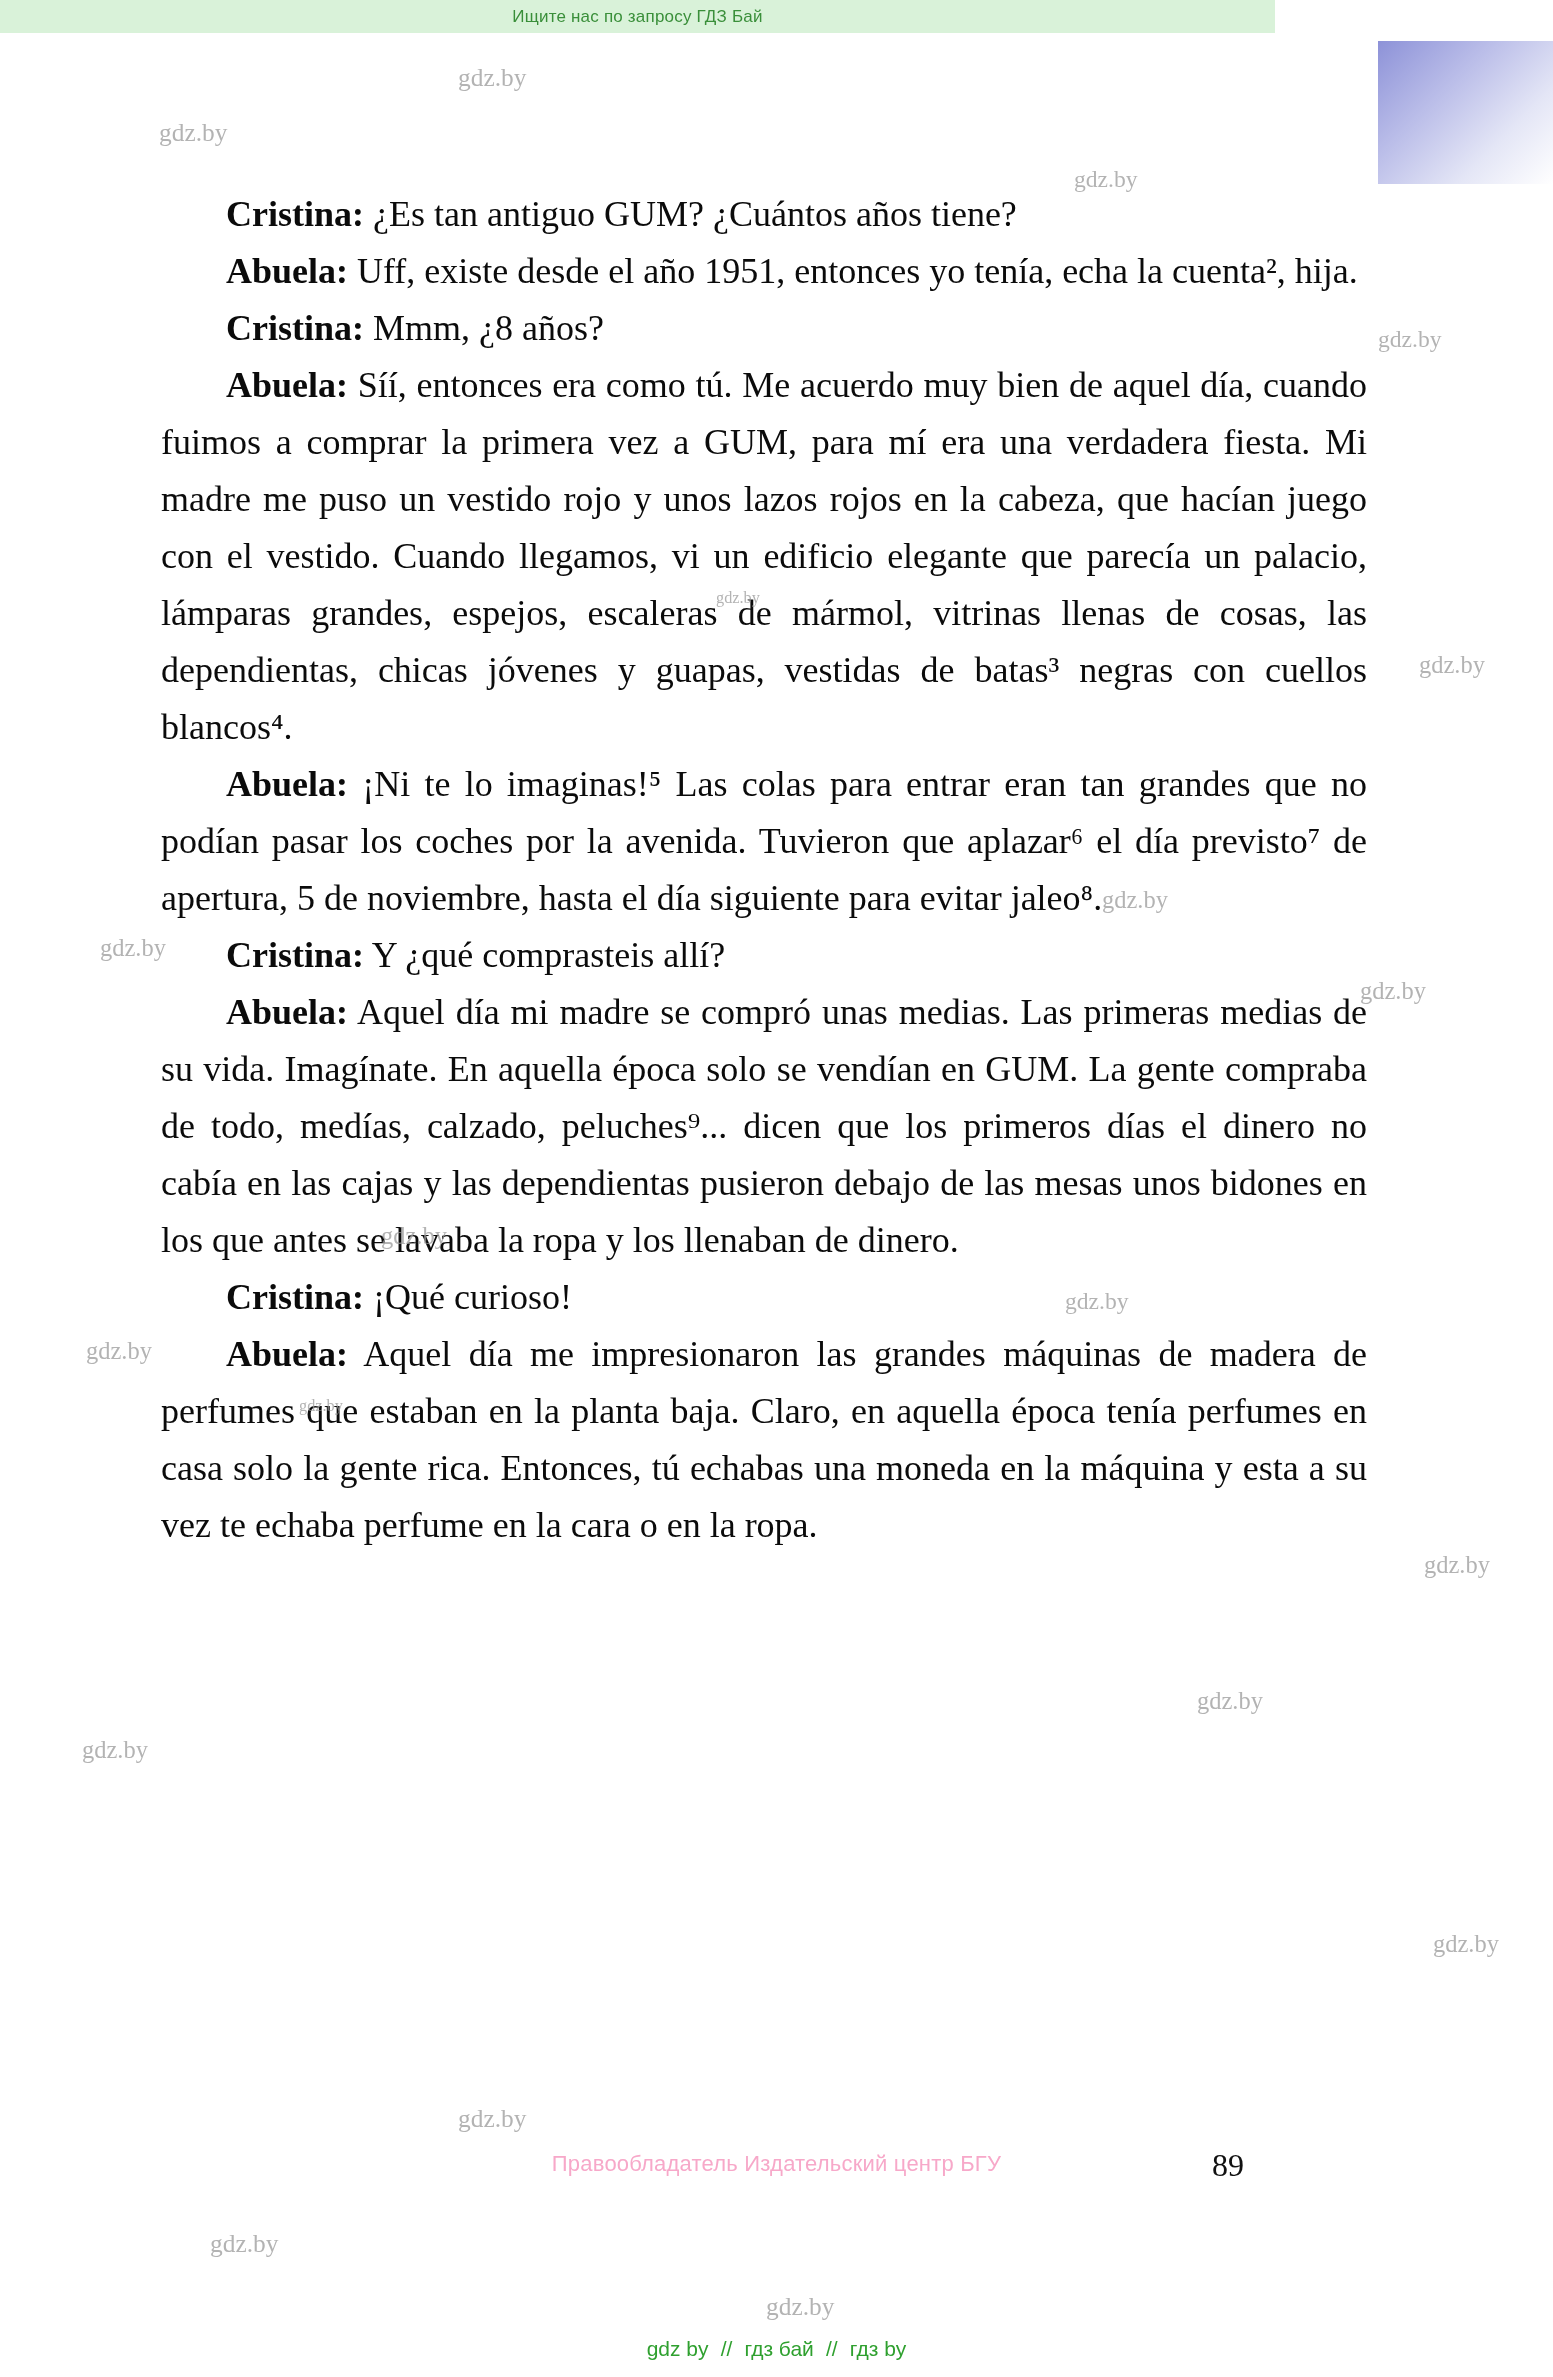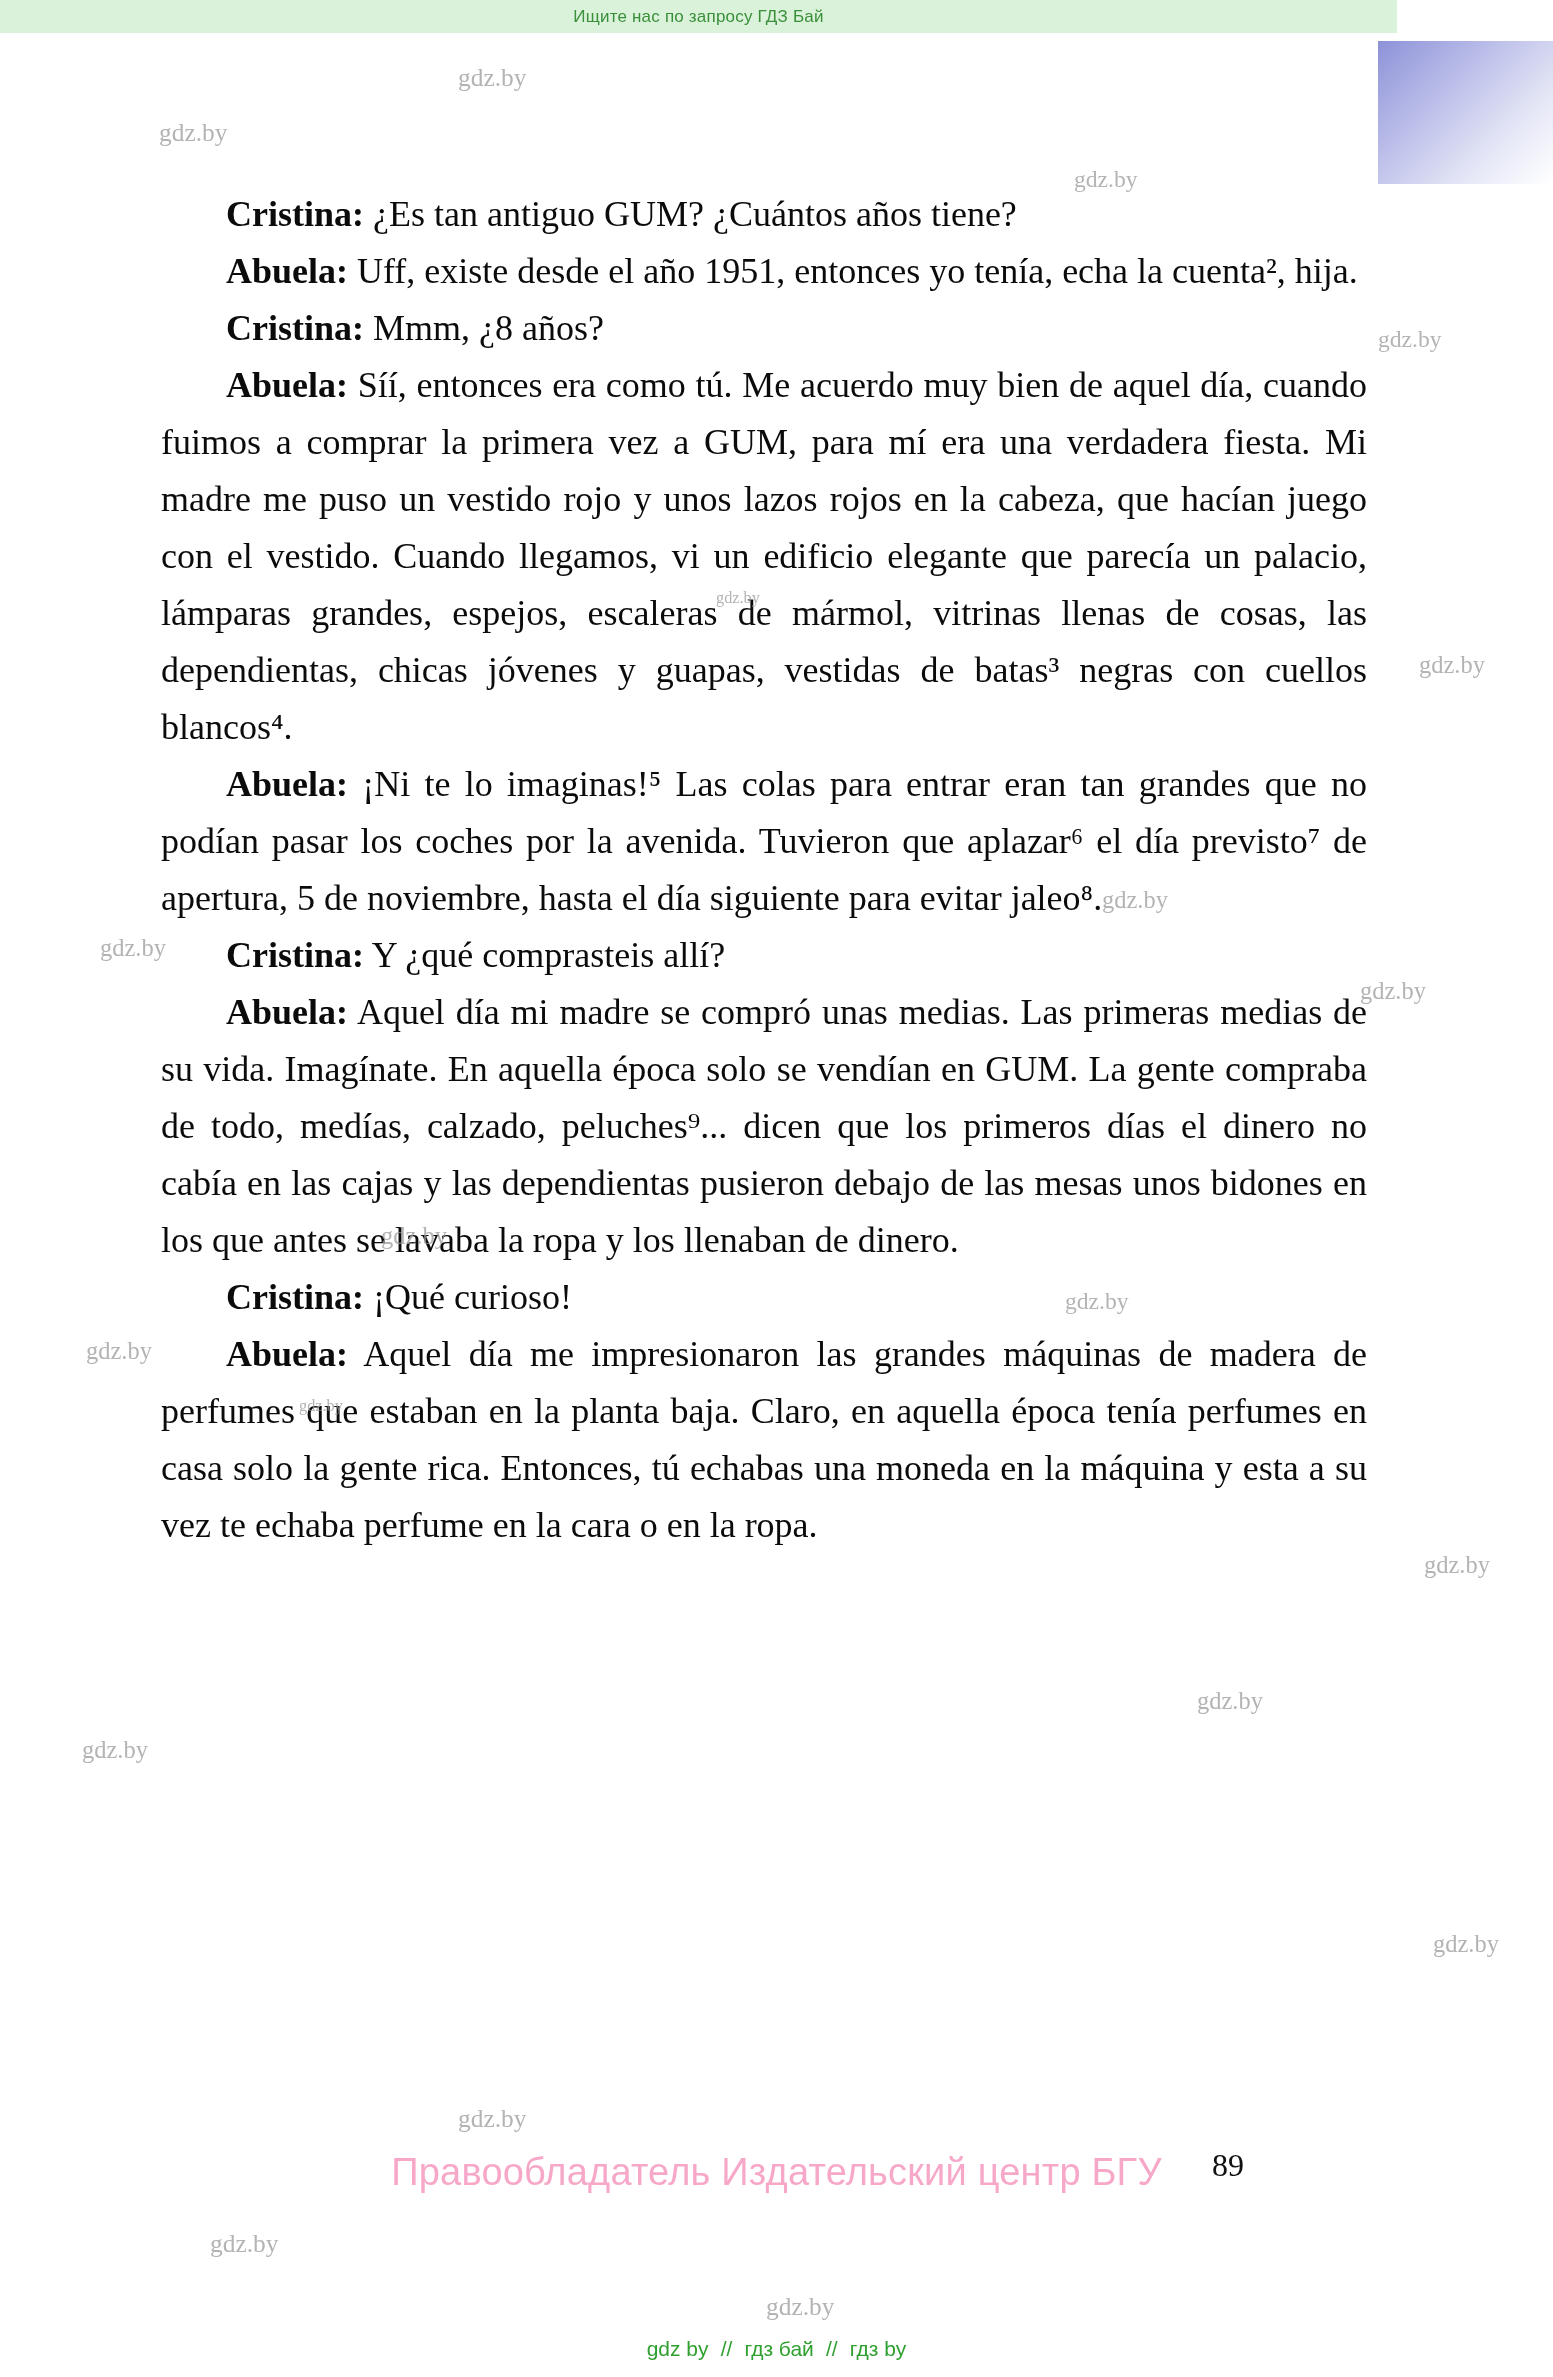--- a/index.html
+++ b/index.html
@@ -13,21 +13,21 @@
     position: relative;
     overflow: hidden;
     font-family: "Liberation Serif", serif;
   }
 
   
   .top-banner {
     position: absolute;
     top: 0;
     left: 0;
-    width: 1397px;
+    width: 1275px;
     height: 33px;
     background: #d9f2d9;
     display: flex;
     align-items: center;
     justify-content: center;
   }
   .top-banner span {
     font-family: "Liberation Sans", sans-serif;
     font-size: 17px;
     color: #3a8f3a;
@@ -76,21 +76,21 @@
   }
 
   
   .footer-rights {
     position: absolute;
     left: 0;
     top: 2151px;
     width: 1553px;
     text-align: center;
     font-family: "Liberation Sans", sans-serif;
-    font-size: 38px;
+    font-size: 22px;
     color: #f7a8c9;
     letter-spacing: 0.2px;
   }
   .page-number {
     position: absolute;
     right: 127px;
     top: 2147px;
     font-size: 32px;
     color: #111111;
     font-family: "Liberation Serif", serif;

